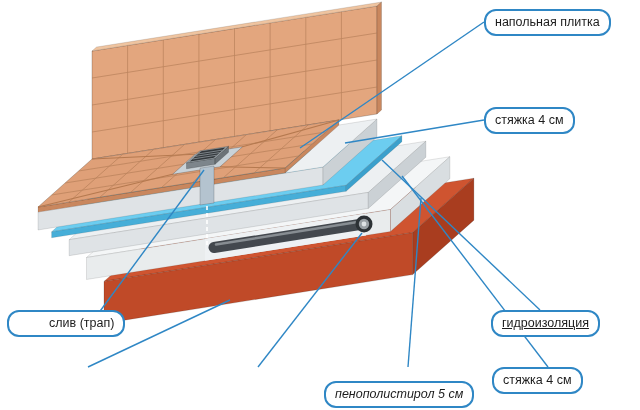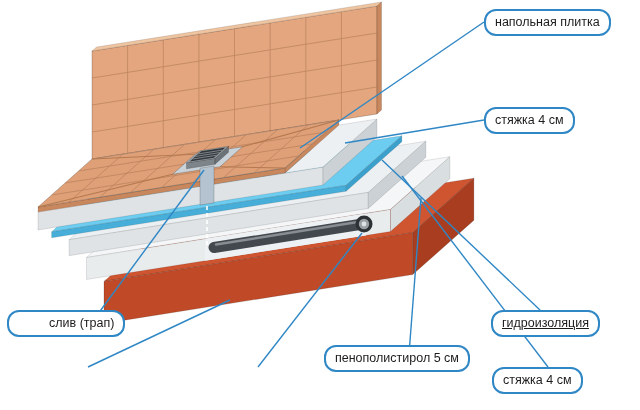--- a/index.html
+++ b/index.html
@@ -156,15 +156,15 @@
     <line class="leader" x1="258" y1="367" x2="362" y2="233"></line>
     <line class="leader" x1="88" y1="367" x2="230" y2="300"></line>
     <line class="leader" x1="95" y1="318" x2="204" y2="170"></line>
   </g>
 </svg>
 
   <div class="label" style="left:484px;top:9px;"><span>напольная плитка</span></div>
   <div class="label" style="left:484px;top:107px;"><span>стяжка 4 см</span></div>
   <div class="label" style="left:491px;top:310px;text-decoration:underline;"><span>гидроизоляция</span></div>
   <div class="label" style="left:492px;top:367px;"><span>стяжка 4 см</span></div>
-  <div class="label" style="left:324px;top:345px;"><span>пенополистирол 5 см</span></div>
+  <div class="label" style="left:324px;top:381px;font-style:italic;"><span>пенополистирол 5 см</span></div>
   <div class="label" style="left:7px;top:310px;padding-left:40px;"><span>слив (трап)</span></div>
 </div>
 
 </body></html>

